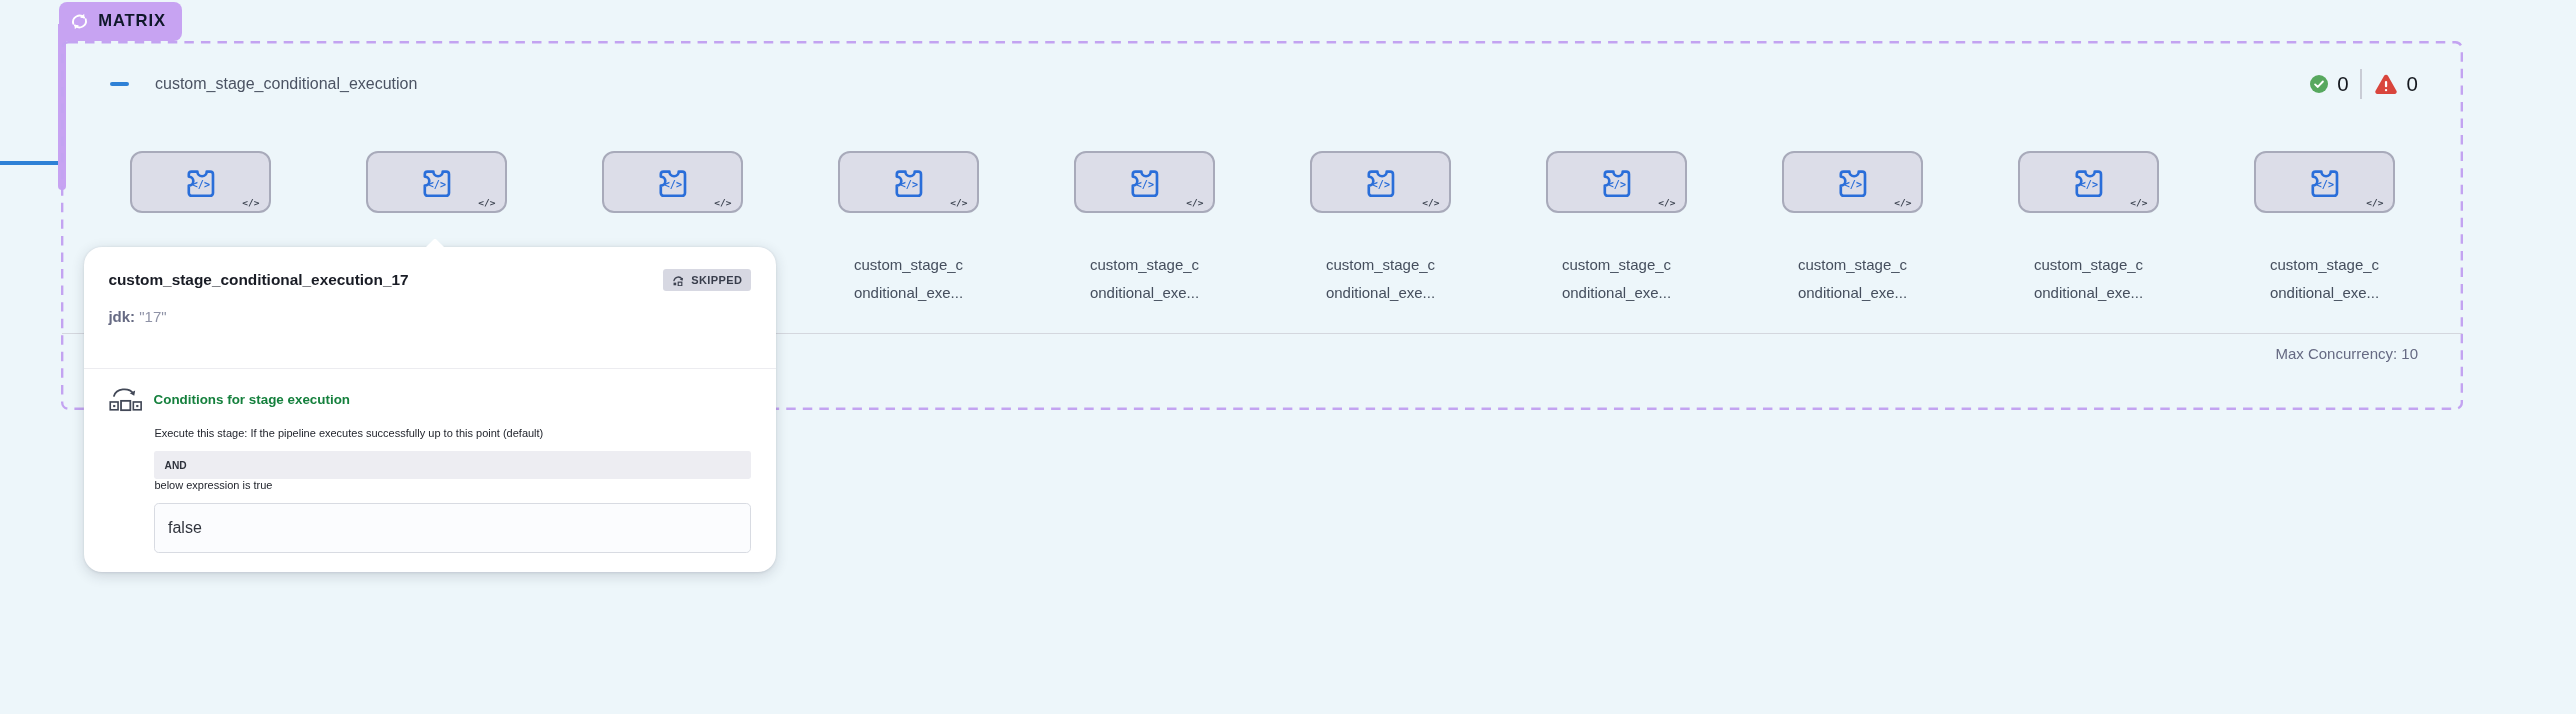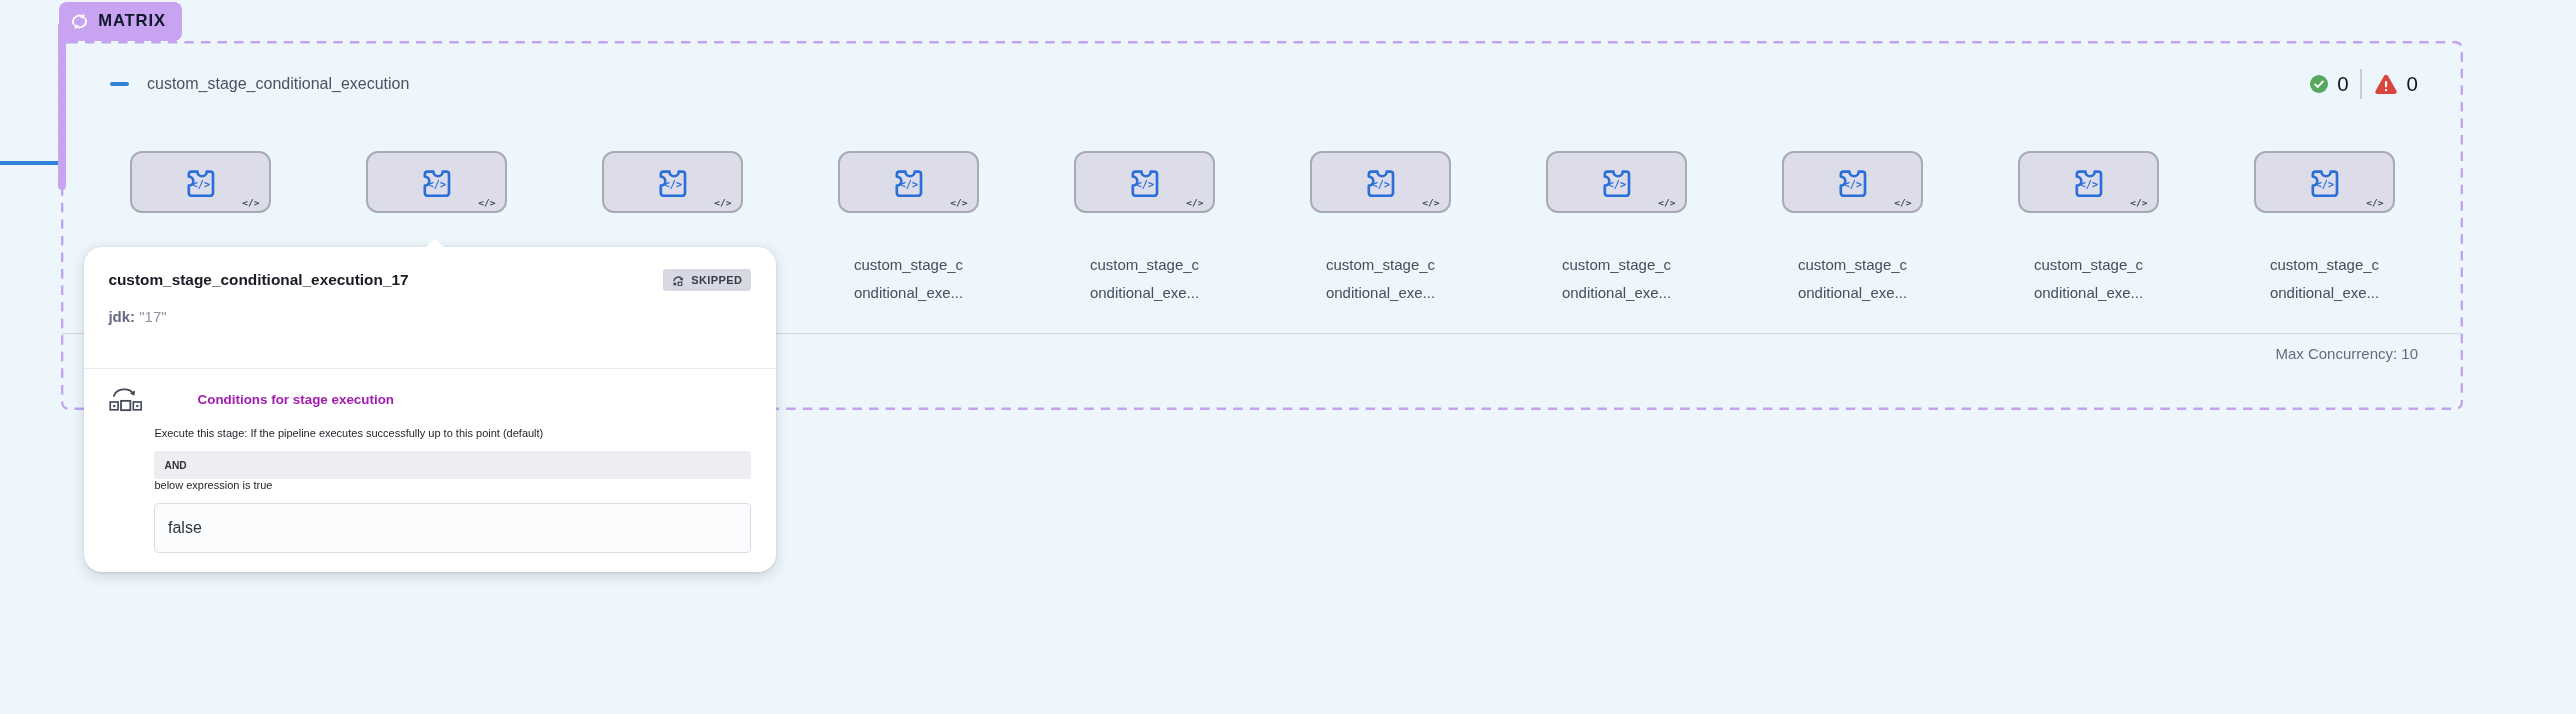--- a/index.html
+++ b/index.html
@@ -25,21 +25,21 @@
   
   .matrix-container { position:absolute; left:61px; top:41px; width:2402px; height:369px; z-index:2; }
   .border-svg { position:absolute; inset:0; pointer-events:none; }
 
   .container-header {
     position:absolute; top:28px; left:49px; right:45px;
     display:flex; align-items:center; justify-content:space-between;
   }
   .header-left { display:flex; align-items:center; gap:18px; }
   .minus-bar { width:19px; height:4.7px; border-radius:2.4px; background:#2e81d6; cursor:pointer; }
-  .container-title { font-size:16px; font-weight:500; color:#4b5363; }
+  .container-title { font-size:16px; font-weight:500; color:#4b5363;margin-left:8px; }
   .counts { display:flex; align-items:center; gap:8.7px; }
   .count-num { font-size:20.5px; font-weight:500; color:#14171d; }
   .count-divider { width:1.6px; height:30px; background:#c9ccd5; margin:0 3.2px; }
 
   
   .cards-row { position:absolute; top:110px; left:69px; display:flex; gap:95px; }
   .card-wrap { position:relative; width:141px; }
   .stage-card {
     position:relative; width:141px; height:62px;
     background:#dcdde8; border:2.4px solid #a8aaba; border-radius:12px;
@@ -77,21 +77,21 @@
     display:flex; align-items:center; gap:5.5px;
     background:#d7d8e2; border-radius:3.2px; padding:4.7px 8.7px;
   }
   .status-badge .txt { font-size:11px; font-weight:800; letter-spacing:0.4px; color:#383d4b; }
   .jdk-line { margin-top:17.3px; font-size:15px; }
   .jdk-key { font-weight:700; color:#666a83; }
   .jdk-val { color:#8e92a6; }
   .popover-divider { border-top:0.8px solid #ececf0; margin:43px -25px 0 -24.4px; }
 
   .cond-header { margin-top:16px; display:flex; align-items:center; gap:10.2px; }
-  .cond-heading { font-size:13.4px; font-weight:700; color:#a21caf;margin-left:44px; }
+  .cond-heading { font-size:13.4px; font-weight:700; color:#15803d; }
   .cond-body { margin-left:46px; }
   .cond-desc { margin-top:14px; font-size:11px; color:#23262e; }
   .and-bar {
     margin-top:12px; height:28px; background:#ededf2; border-radius:2.4px;
     display:flex; align-items:center; padding-left:10.2px;
     font-size:10.2px; font-weight:700; color:#2e323c;
   }
   .expr-note { font-size:11px; color:#23262e; }
   .expr-box {
     margin-top:12px; height:50px; background:#fbfcfe;

